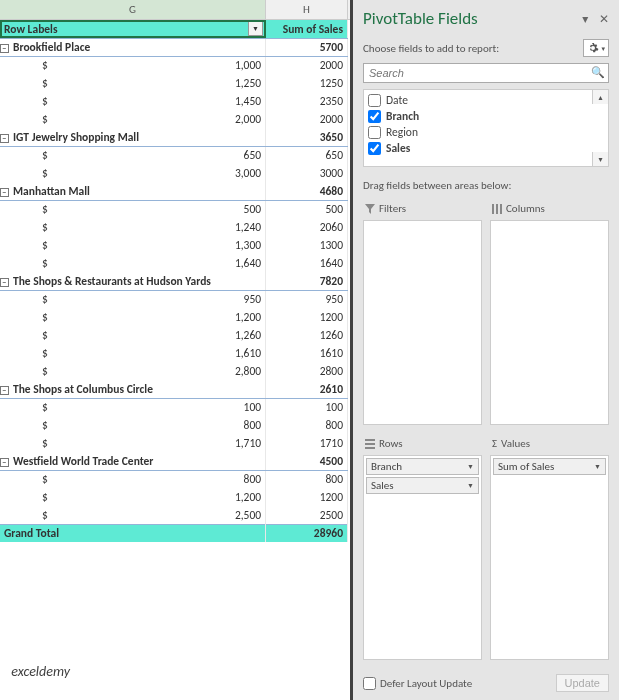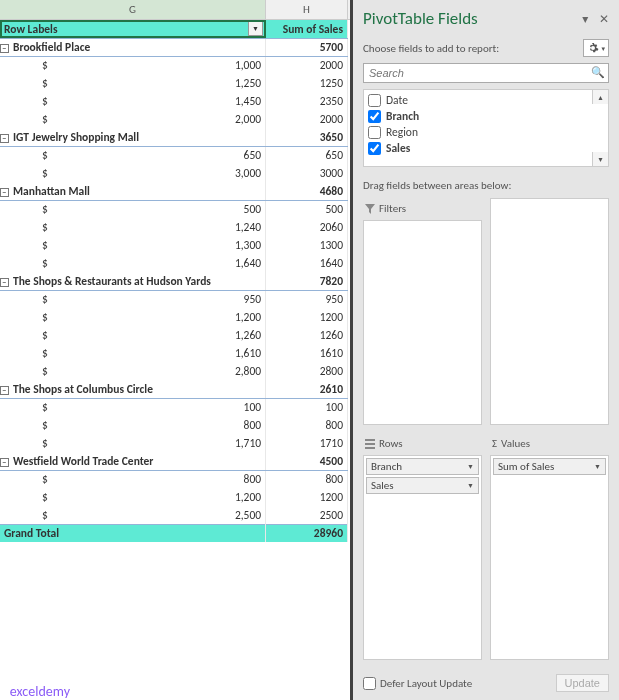--- a/index.html
+++ b/index.html
@@ -46,21 +46,21 @@
 .areas { display: grid; grid-template-columns: 1fr 1fr; gap: 8px; flex: 1; }
 .area-box { display: flex; flex-direction: column; }
 .area-hdr { font-size: 11px; color: #555; padding: 4px 2px; border-bottom: 1px solid transparent; display: flex; align-items: center; gap: 4px; }
 .area-hdr svg { width: 10px; height: 10px; fill: #888; }
 .area-body { background: #fff; border: 1px solid #ccc; flex: 1; min-height: 68px; padding: 2px; }
 .pill { background: #f0f0f0; border: 1px solid #bbb; padding: 1px 4px; font-size: 11px; display: flex; justify-content: space-between; align-items: center; margin-bottom: 2px; }
 .pill .dd { font-size: 7px; color: #555; }
 .defer-row { display: flex; align-items: center; justify-content: space-between; margin-top: 8px; padding-top: 6px; }
 .defer-row label { font-size: 11px; color: #555; display: flex; align-items: center; gap: 4px; }
 .upd-btn { border: 1px solid #ccc; background: #f4f4f4; color: #aaa; padding: 2px 8px; font-size: 11px; }
-.wm { position: absolute; bottom: 0; right: 280px; color: #8b5cf6; font-size: 14px; }
+.wm { position: absolute; bottom: 20px; right: 280px; color: #404040; font-size: 14px; font-style: italic; }
 .col-h.active { background: #d4e6d4; }
 </style>
 </head>
 <body>
 
 <div class="container">
   <div class="sheet-area">
     <div class="col-headers">
       <div class="col-h col-g active">G</div>
       <div class="col-h col-h2">H</div>
@@ -244,20 +244,28 @@
       <div class="area-box">
         <div class="area-hdr">
             <svg viewBox="0 0 10 10">
               <path d="M0 0h10L6 5v5L4 8V5z"></path>
             </svg>
             <span>Filters</span>
           </div>
         <div class="area-body"></div>
       </div>
       <div class="area-box">
+        <div class="area-hdr">
+            <svg viewBox="0 0 10 10">
+              <rect x="0" y="0" width="2" height="10"></rect>
+              <rect x="4" y="0" width="2" height="10"></rect>
+              <rect x="8" y="0" width="2" height="10"></rect>
+            </svg>
+            <span>Columns</span>
+          </div>
         <div class="area-body"></div>
       </div>
       <div class="area-box">
         <div class="area-hdr">
             <svg viewBox="0 0 10 10">
               <rect x="0" y="0" width="10" height="2"></rect>
               <rect x="0" y="4" width="10" height="2"></rect>
               <rect x="0" y="8" width="10" height="2"></rect>
             </svg>
             <span>Rows</span>

